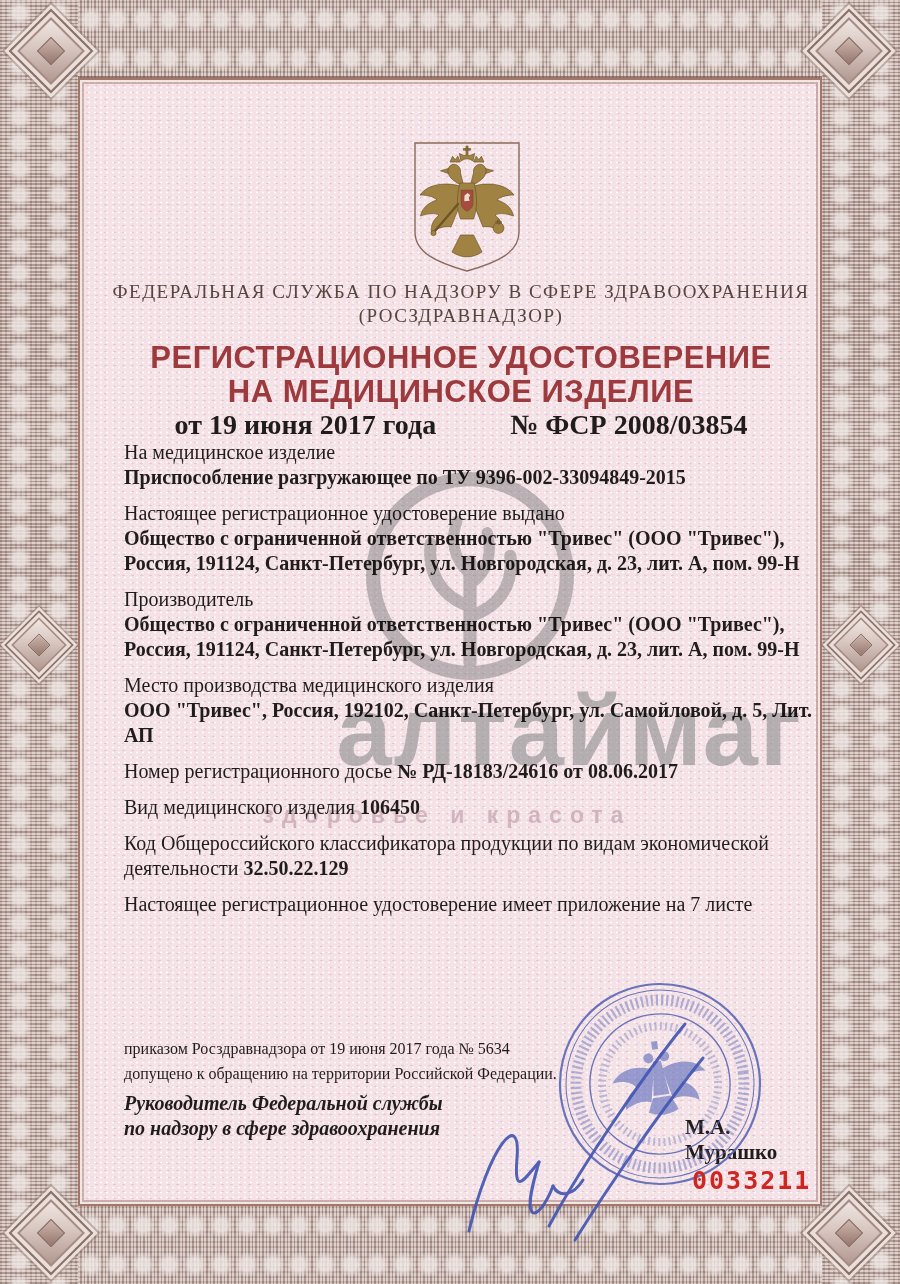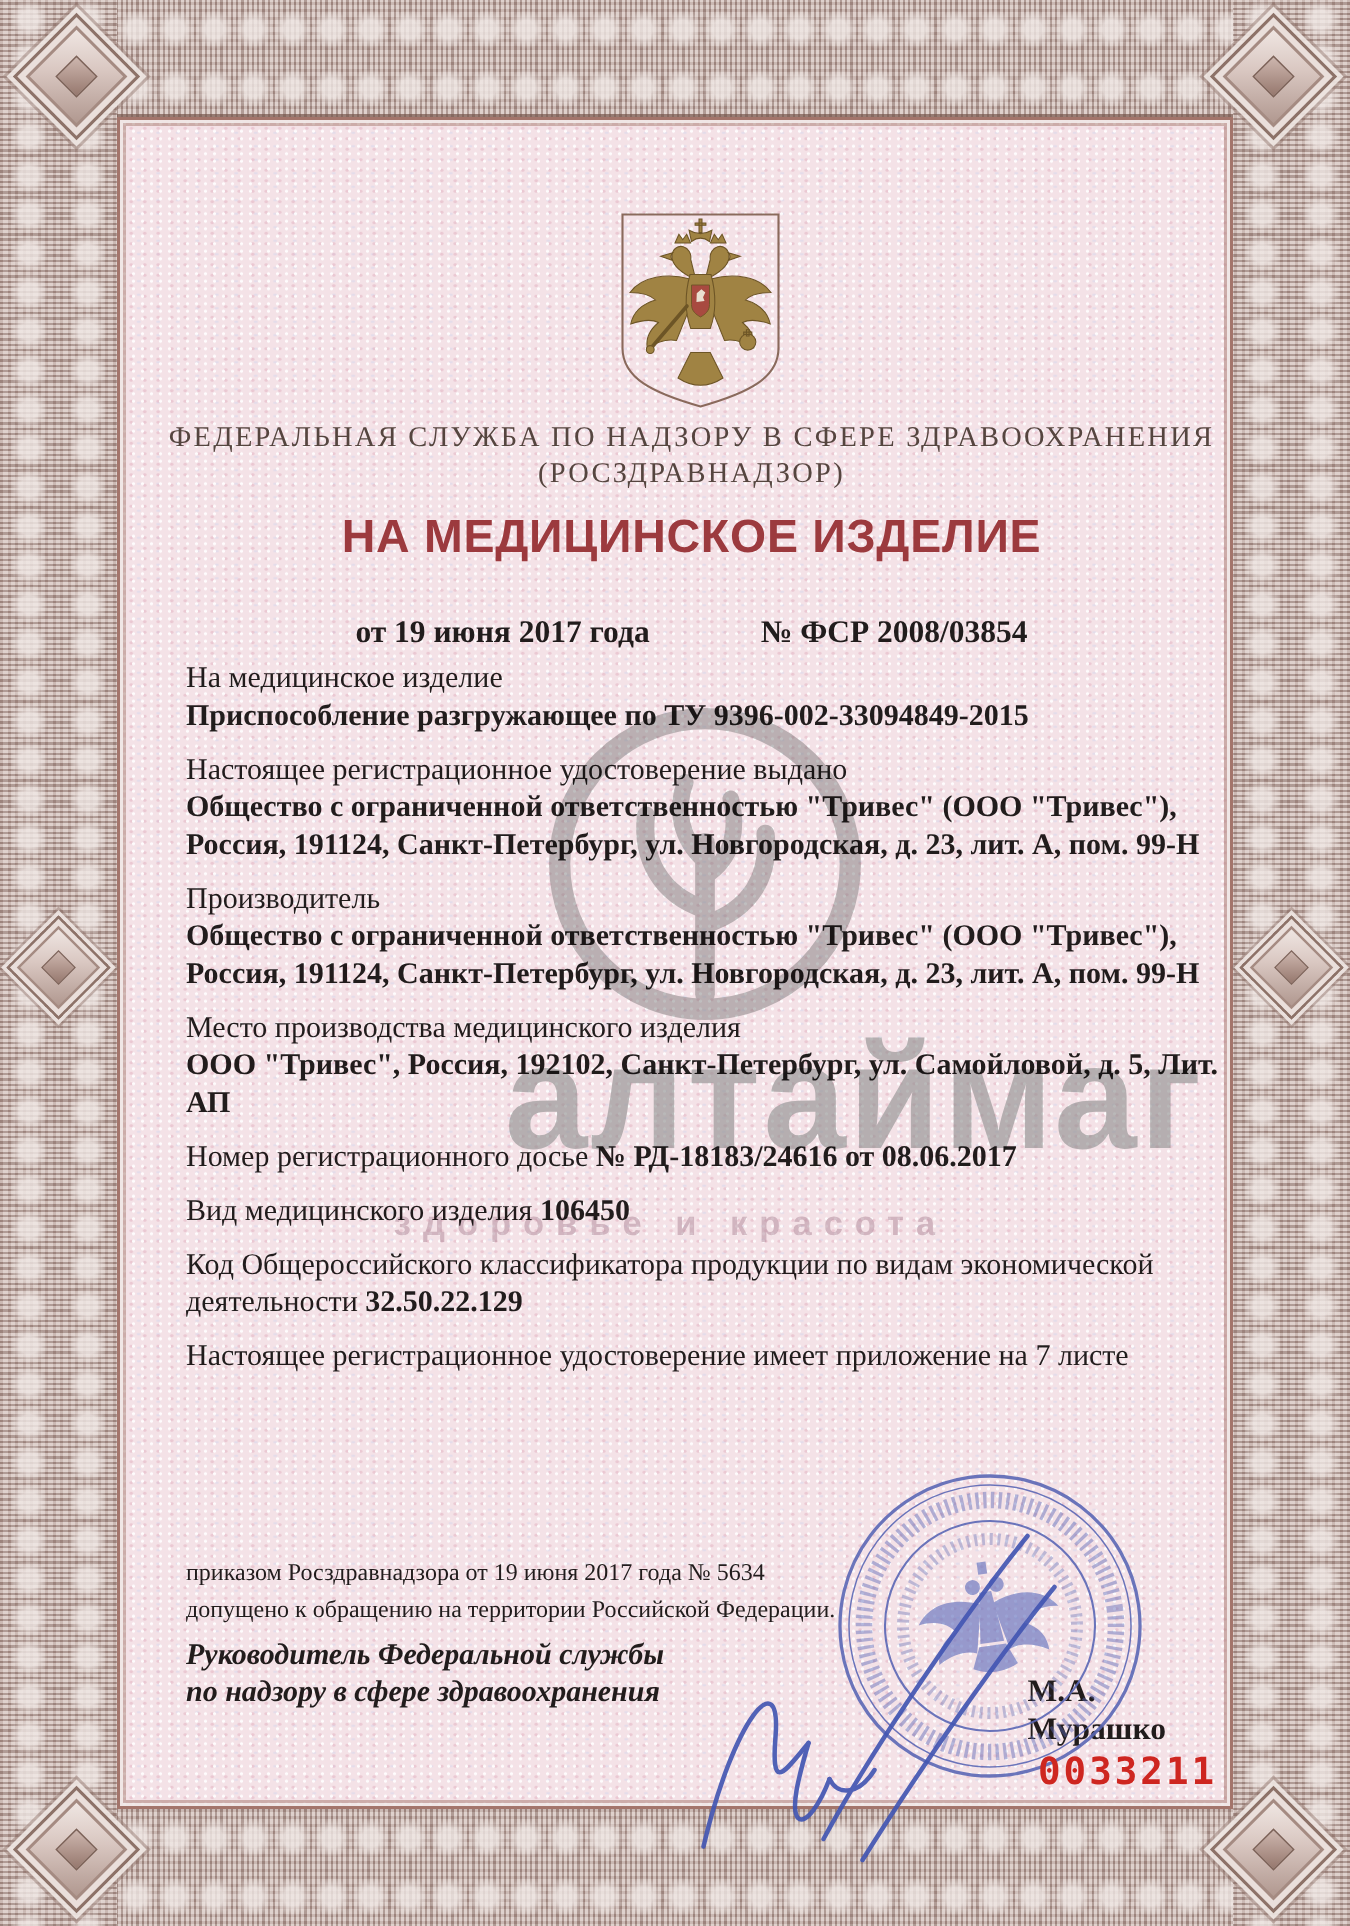--- a/index.html
+++ b/index.html
@@ -64,21 +64,21 @@
   .emblem{position:absolute;top:60px;left:316px;width:120px;height:134px;}
 
   .agency{position:absolute;top:200px;left:0;width:740px;text-align:center;
     font-size:19px;line-height:24px;letter-spacing:1.5px;color:var(--header-brown);}
 
   .cert-title{position:absolute;top:261px;left:0;width:740px;text-align:center;
     font-family:"Liberation Sans",sans-serif;font-weight:bold;font-size:31px;line-height:34px;
     letter-spacing:.5px;color:var(--title-red);}
 
   .date-row{position:absolute;top:329px;left:0;width:740px;display:flex;justify-content:center;gap:74px;
-    font-weight:bold;font-size:21px;}
+    font-weight:bold;font-size:28px;}
 
   .fields{position:absolute;top:360px;left:33px;width:712px;font-size:20px;line-height:25px;
     display:flex;flex-direction:column;gap:11px;}
   .field .value{font-weight:bold;}
   .field.block .label{display:block;}
 
   .order{position:absolute;top:957px;left:33px;width:580px;font-size:16px;line-height:24.5px;}
   .signer{position:absolute;top:1011px;left:33px;width:430px;font-weight:bold;font-size:20px;line-height:24.5px;font-style:italic;}
   .signer-name{position:absolute;top:1035px;left:594px;font-weight:bold;font-size:21px;}
 
@@ -141,20 +141,21 @@
       <path d="M54 50 h12 v13 c0 4.4 -3.1 6.8 -6 8.3 c-2.9 -1.5 -6 -3.9 -6 -8.3 z" fill="#a84a40" stroke="#6d5526" stroke-width="0.6"></path>
       <path d="M57.5 55.5 l3.1 -2.6 2.6 2.1 -1.5 3.1 1 2.6 -5.4 .6 z" fill="#e9dfd0"></path>
     </svg>
 
     <div class="agency">
       <div>ФЕДЕРАЛЬНАЯ СЛУЖБА ПО НАДЗОРУ В СФЕРЕ ЗДРАВООХРАНЕНИЯ</div>
       <div>(РОСЗДРАВНАДЗОР)</div>
     </div>
 
     <div class="cert-title">
+      <div>РЕГИСТРАЦИОННОЕ УДОСТОВЕРЕНИЕ</div>
       <div>НА МЕДИЦИНСКОЕ ИЗДЕЛИЕ</div>
     </div>
 
     <div class="date-row">
       <span>от  19 июня 2017 года</span>
       <span>№  ФСР 2008/03854</span>
     </div>
 
     <div class="fields" id="fields">
         <div class="field block"><span class="label">На медицинское изделие</span><span class="value">Приспособление разгружающее по ТУ 9396-002-33094849-2015</span></div>

